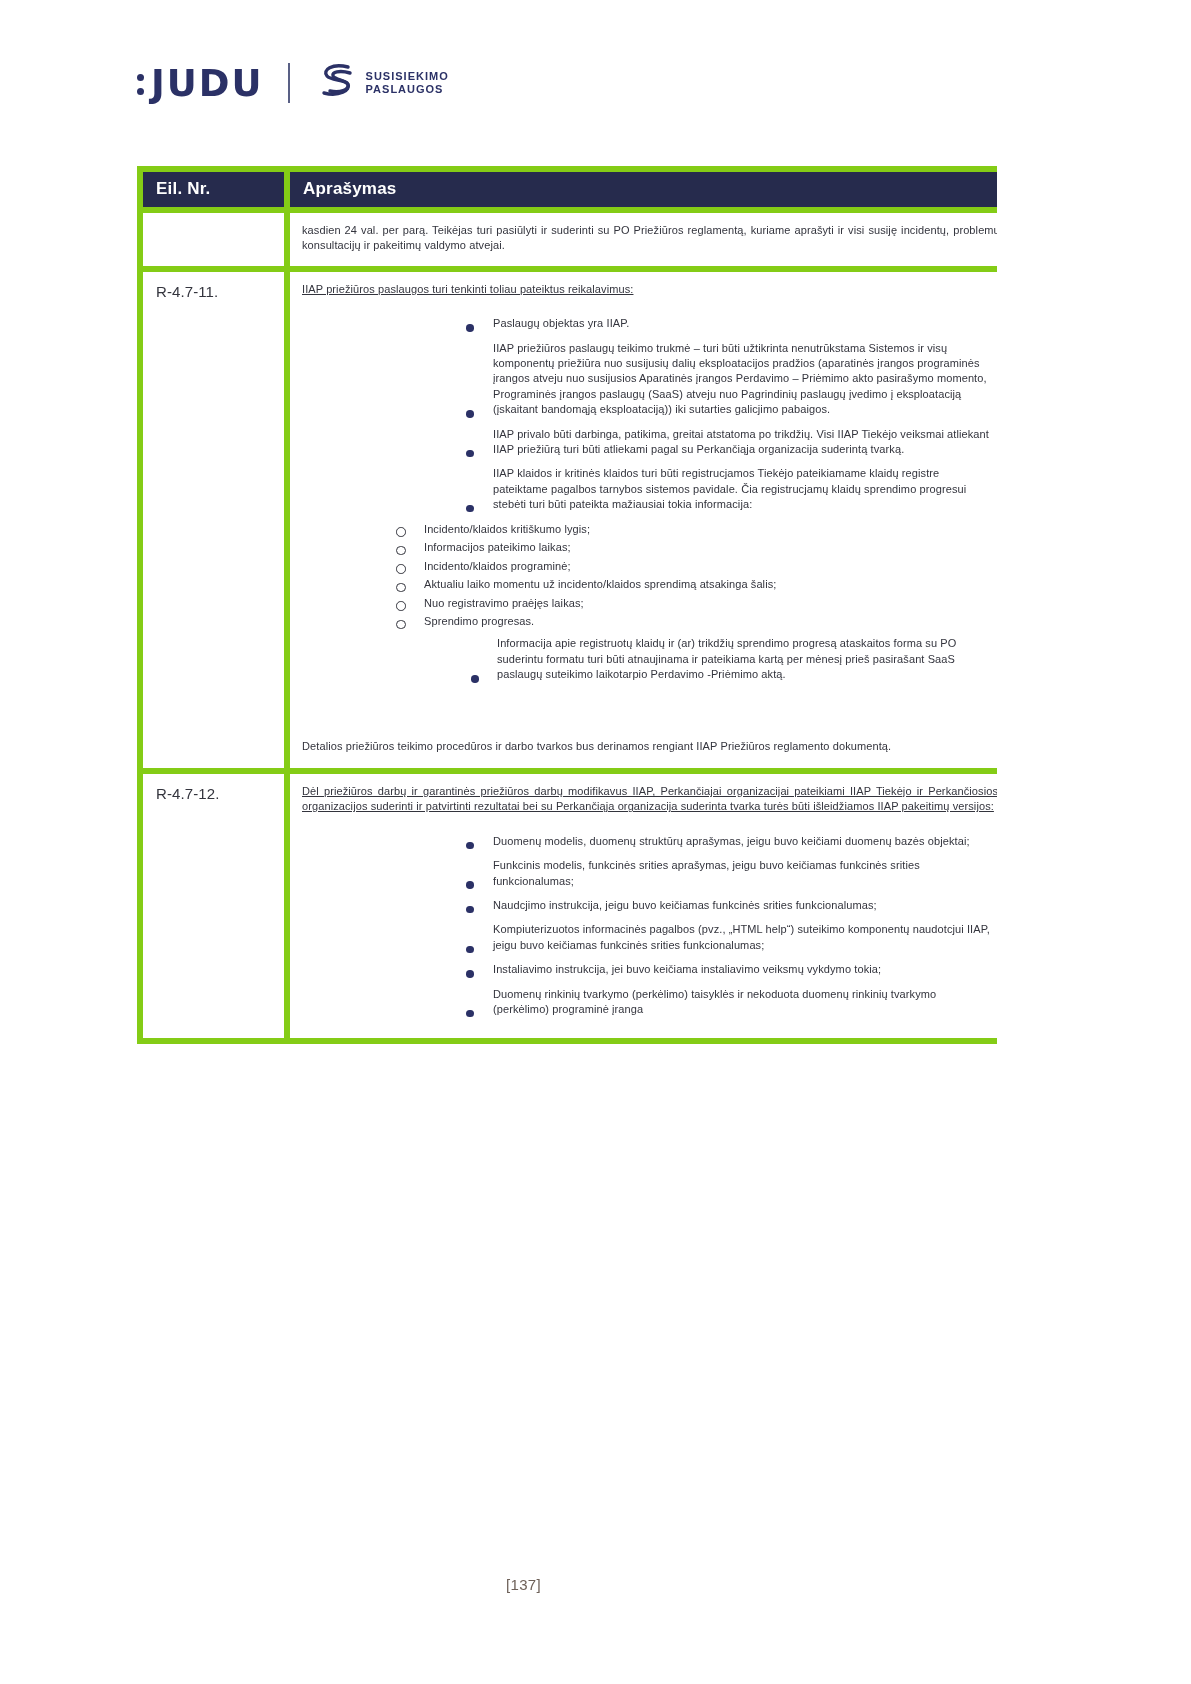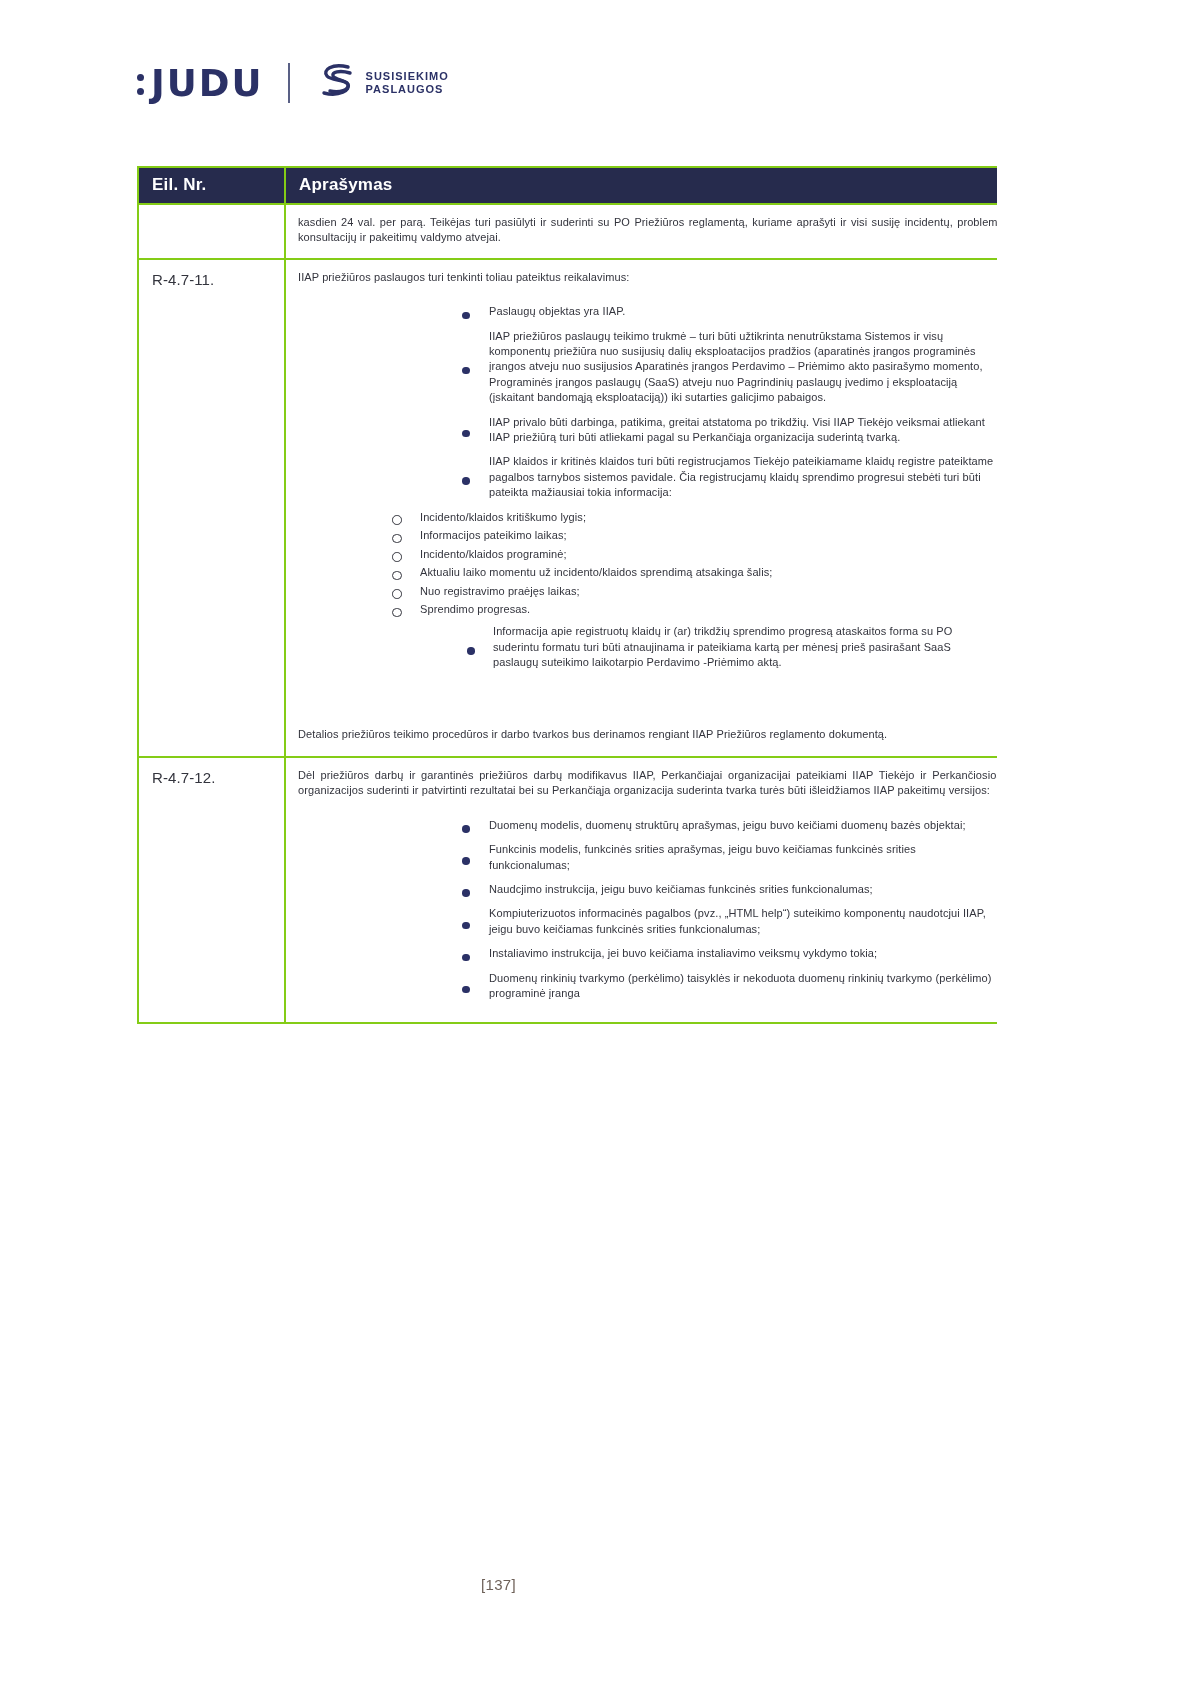--- a/index.html
+++ b/index.html
@@ -24,49 +24,49 @@
   .sp-logo{display:flex;align-items:center;gap:8px;}
   .sp-text{display:flex;flex-direction:column;justify-content:center;}
   .sp-text span{
     font-size:11px;font-weight:800;color:#2b3166;letter-spacing:1px;line-height:1.15;
   }
   
   table.doc{
     position:absolute;top:166px;left:137px;width:886px;
     border-collapse:collapse;table-layout:fixed;
   }
-  table.doc td,table.doc th{border:2px solid #84cc16;vertical-align:top;}
+  table.doc td,table.doc th{border:6px solid #84cc16;vertical-align:top;}
   th.h-nr,th.h-desc{
     background:#262b4d;color:#ffffff;text-align:left;
     font-size:17px;font-weight:700;letter-spacing:.2px;
     padding:7px 12px 8px 13px;
   }
   col.c-nr{width:147px;}
   td.nr{padding:11px 8px 10px 13px;font-size:15px;letter-spacing:.1px;}
   td.desc{padding:10px 14px 12px 12px;font-size:11px;line-height:1.4;letter-spacing:.1px;}
   .just{text-align:justify;}
   p.cellp{margin:0 0 0 0;}
-  p.intro{margin:0 5px 19px 0;}
+  p.intro{margin:0 5px 19px 0;text-decoration:underline;}
   p.closing{margin:56px 0 2px 0;}
   
-  .b1,.b2,.b3{display:flex;align-items:center;margin:0 12px 9px 0;}
+  .b1,.b2,.b3{display:flex;align-items:flex-end;margin:0 12px 9px 0;}
   .b1{padding-left:164px;}
   .b2{padding-left:94px;margin-bottom:3px;}
   .b3{padding-left:169px;margin-top:7px;margin-bottom:9px;}
   .mk{flex:0 0 auto;display:flex;justify-content:flex-start;}
   .b1 .mk{width:27px;padding-top:7px;}
   .b2 .mk{width:28px;padding-top:6px;}
   .b3 .mk{width:26px;padding-top:7px;}
   .dot{width:7.5px;height:7.5px;border-radius:50%;background:#2b3166;display:block;}
   .circ{width:7.5px;height:7.5px;border-radius:50%;border:1.4px solid #33343d;background:transparent;display:block;}
   .btext{flex:1 1 auto;}
   
   .footer{
     position:absolute;top:1576px;left:0;width:100%;text-align:center;
-    font-size:15px;color:#6e6159;letter-spacing:.3px;
+    font-size:15px;color:#6e6159;letter-spacing:.3px;padding-left:25px;
   }
 </style>
 </head>
 <body>
 
 <div class="page">
 
   <div class="logo-row">
     <div class="judu">
       <span class="judu-dots">

